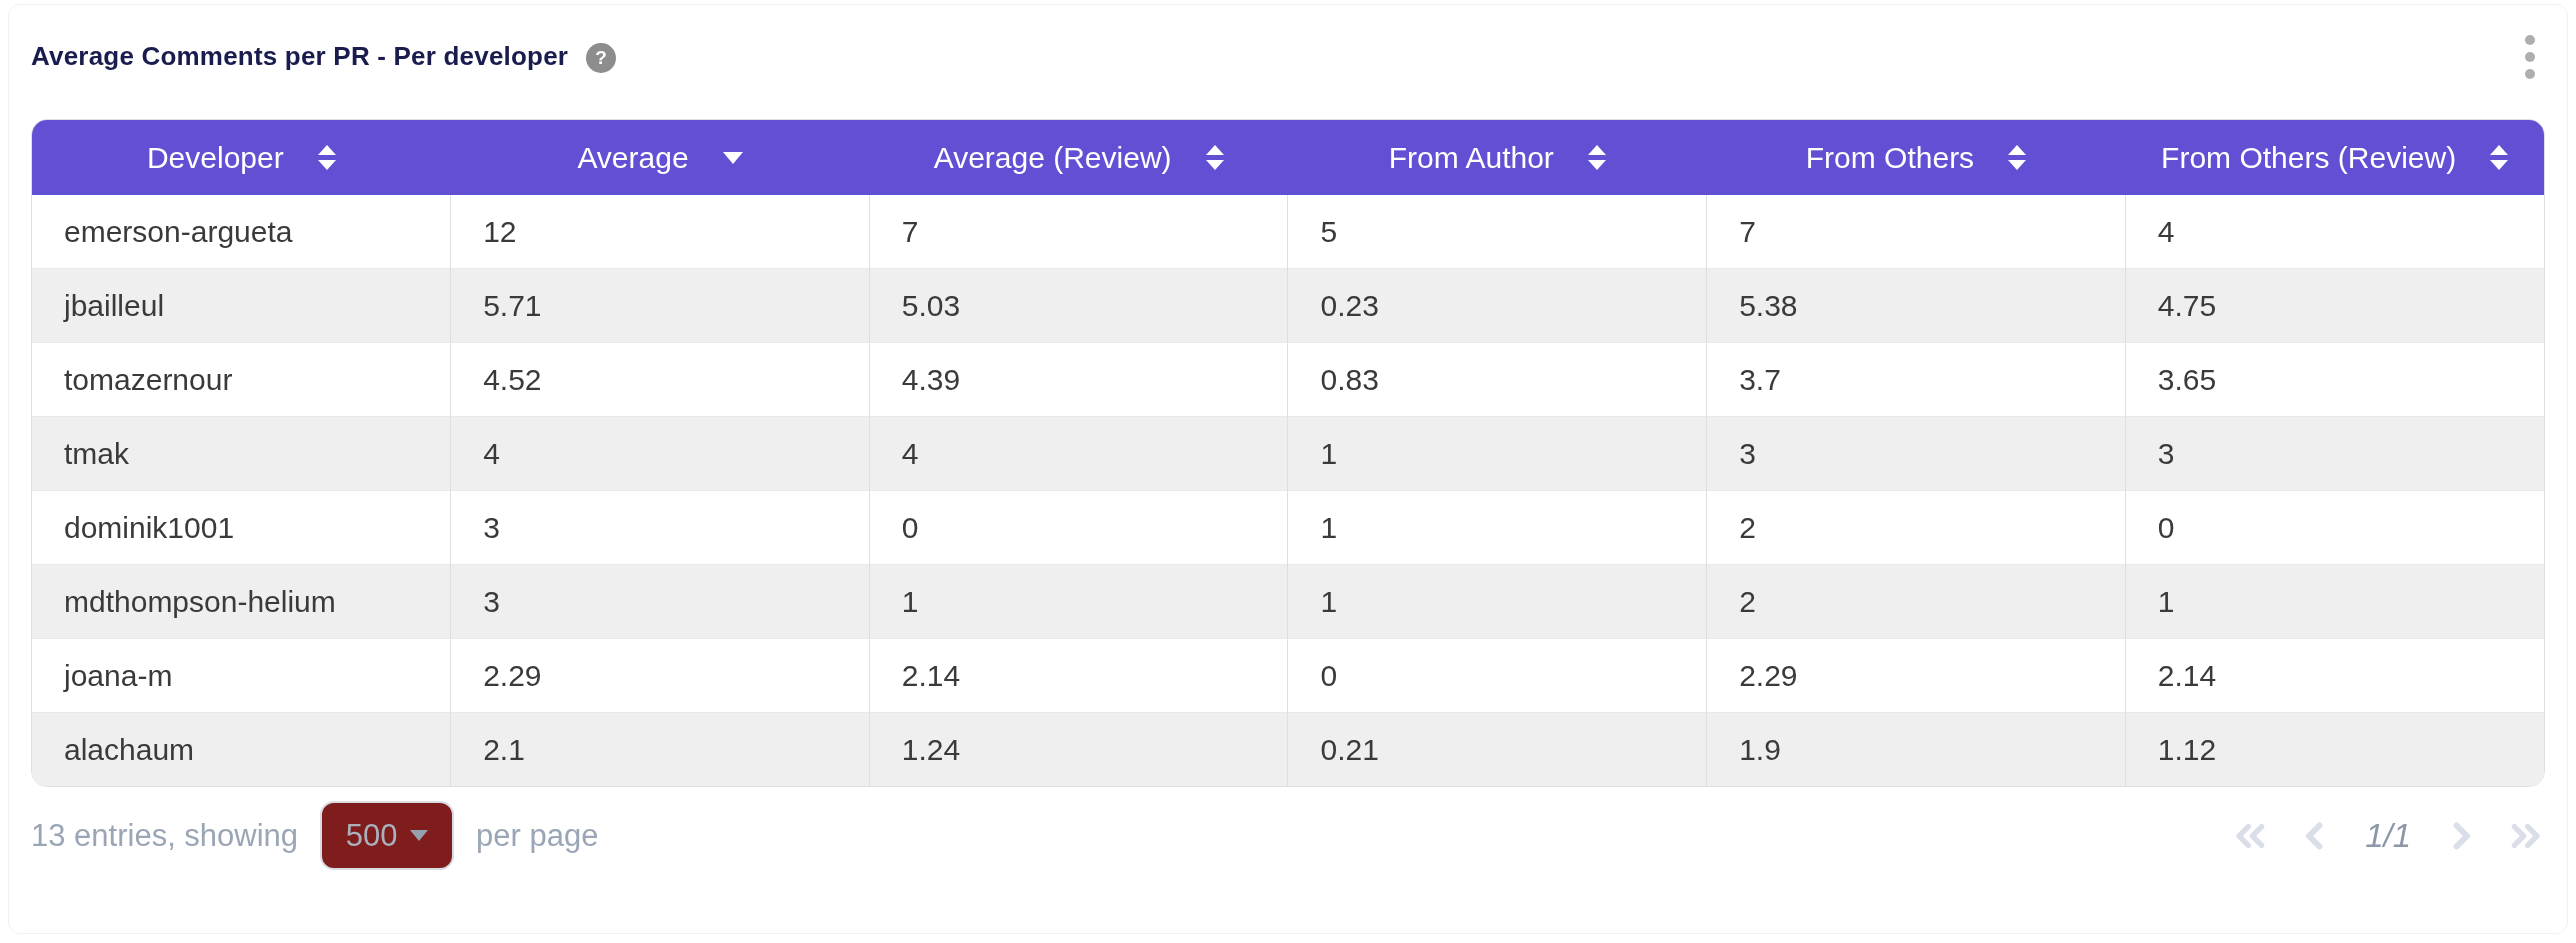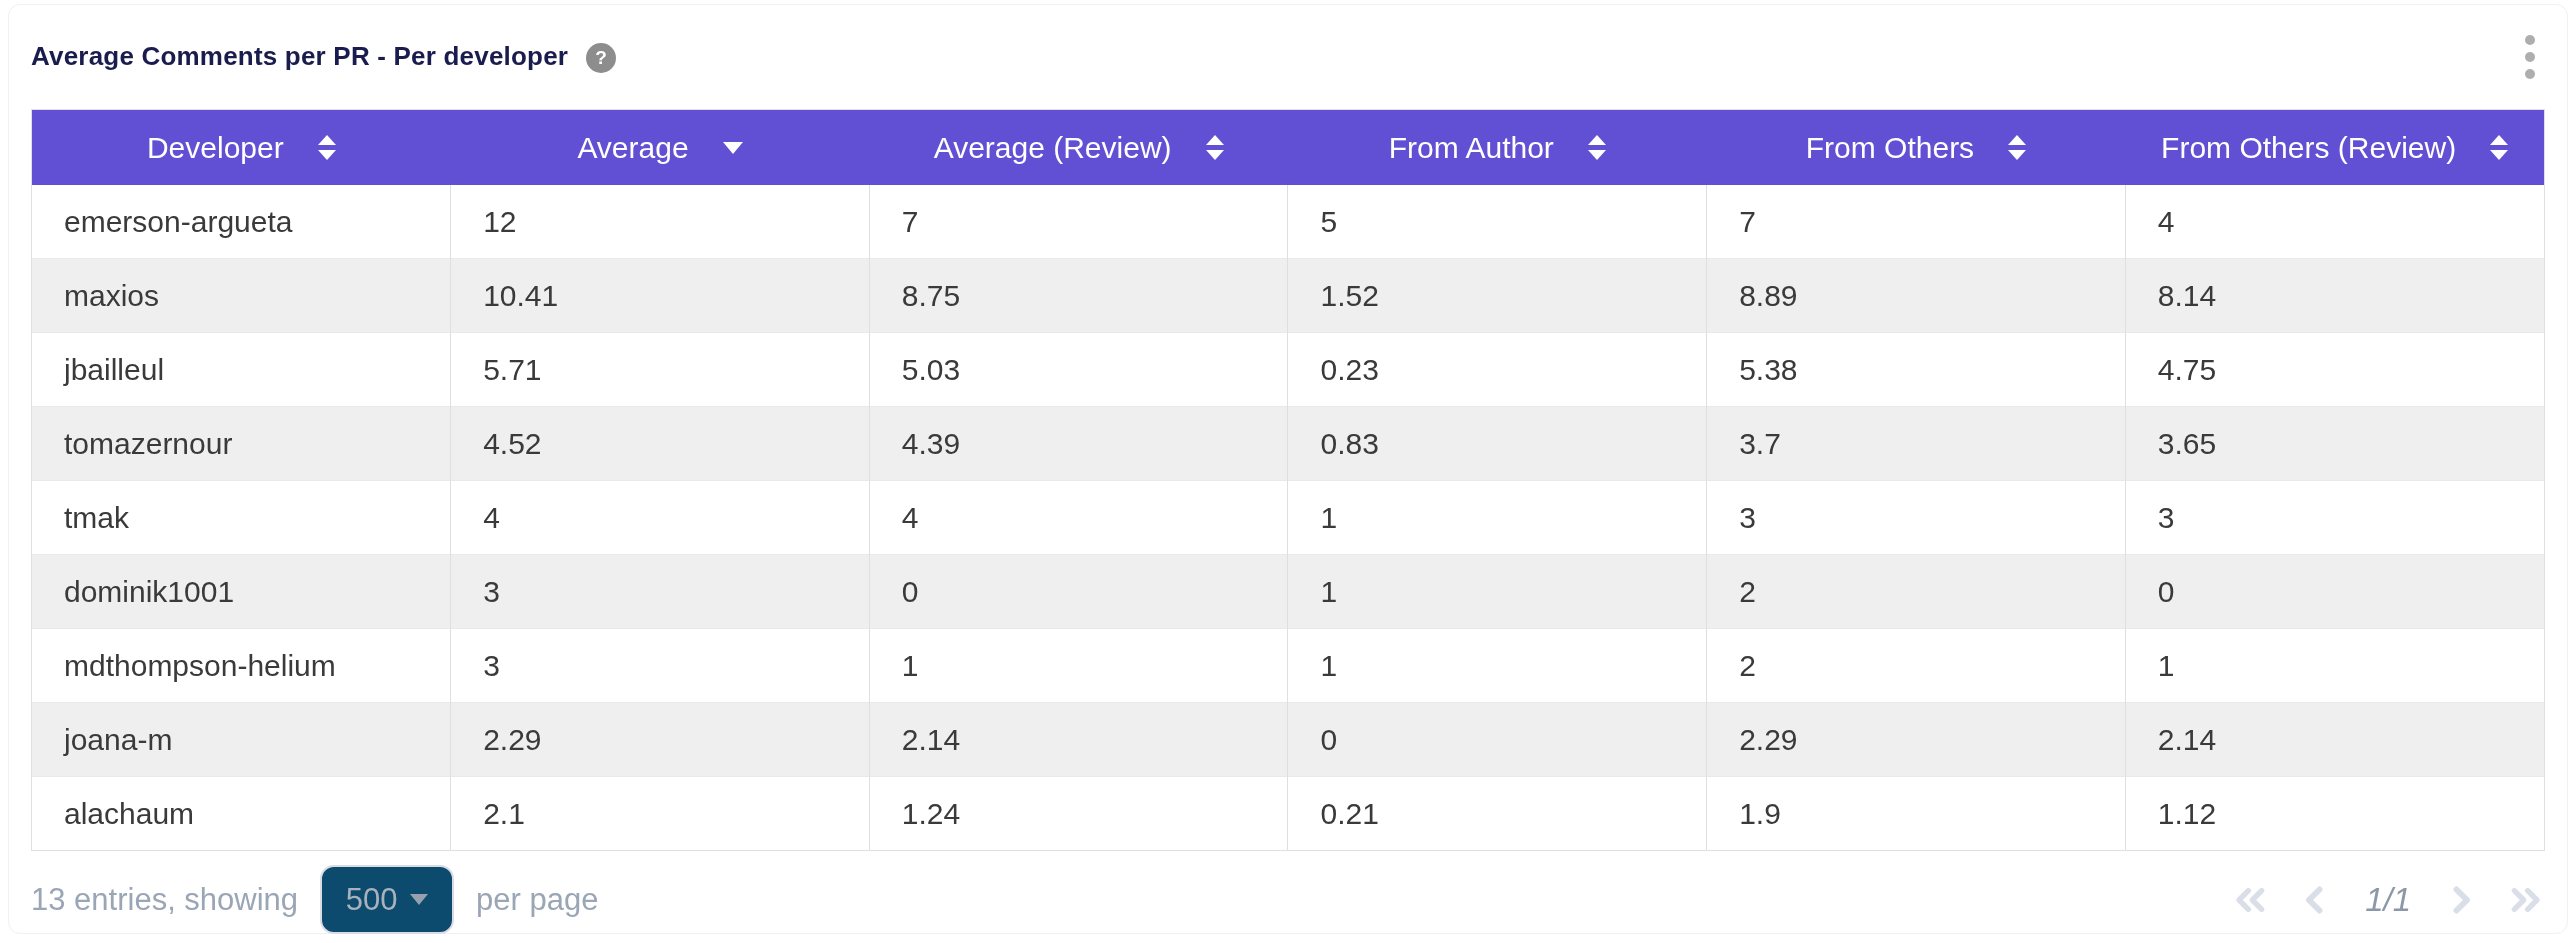--- a/index.html
+++ b/index.html
@@ -30,23 +30,23 @@
     font-size:19px; font-weight:700;
     display:flex; align-items:center; justify-content:center;
     margin-left:18px; margin-top:2px;
     user-select:none;
   }
   .kebab { margin-left:auto; display:flex; flex-direction:column; gap:7px; padding:6px 8px; cursor:pointer; }
   .kebab i { display:block; width:10px; height:10px; border-radius:50%; background:#aeaeae; }
 
   
   .table-wrap {
-    margin:24px 22px 0 22px;
+    margin:34px 22px 0 22px;
     border:1px solid #e0e0e3;
-    border-radius:0;
+    border-radius:16px;
     overflow:hidden;
   }
   table { width:100%; border-collapse:collapse; table-layout:fixed; }
   thead th {
     background:#6150d3;
     height:75px;
     color:#ffffff; font-weight:400; font-size:30px;
     padding:0; cursor:pointer;
   }
   .th-wrap { display:flex; align-items:center; justify-content:center; gap:34px; }
@@ -73,21 +73,21 @@
   .footer {
     margin:0 22px; height:97px;
     display:flex; align-items:center;
     color:#9aa5b5; font-size:31px;
   }
   .per-page {
     margin:0 22px;
     width:134px; height:69px; box-sizing:border-box;
     border:2px solid #d9dde3; border-radius:14px;
     display:flex; align-items:center; justify-content:center; gap:13px;
-    color:#a9b1bd; cursor:pointer; background:#0c4a6e;
+    color:#a9b1bd; cursor:pointer; background:#7f1d1d;
   }
   .caret { width:0; height:0; border-left:9px solid transparent; border-right:9px solid transparent; border-top:11px solid #97a0ad; }
 
   .pagination { margin-left:auto; display:flex; align-items:center; gap:24px; }
   .page-btn { display:flex; align-items:center; justify-content:center; width:40px; height:40px; cursor:default; }
   .page-btn svg { display:block; }
   .page-label { color:#8c97a8; font-size:33px; margin:0 6px;font-style:italic; }
 </style>
 </head>
 <body>
@@ -166,28 +166,20 @@
       <tbody>
           <tr>
             <td>emerson-argueta</td>
             <td>12</td>
             <td>7</td>
             <td>5</td>
             <td>7</td>
             <td>4</td>
           </tr>
           <tr>
-            <td>maxios</td>
-            <td>10.41</td>
-            <td>8.75</td>
-            <td>1.52</td>
-            <td>8.89</td>
-            <td>8.14</td>
-          </tr>
-          <tr>
             <td>jbailleul</td>
             <td>5.71</td>
             <td>5.03</td>
             <td>0.23</td>
             <td>5.38</td>
             <td>4.75</td>
           </tr>
           <tr>
             <td>tomazernour</td>
             <td>4.52</td>

